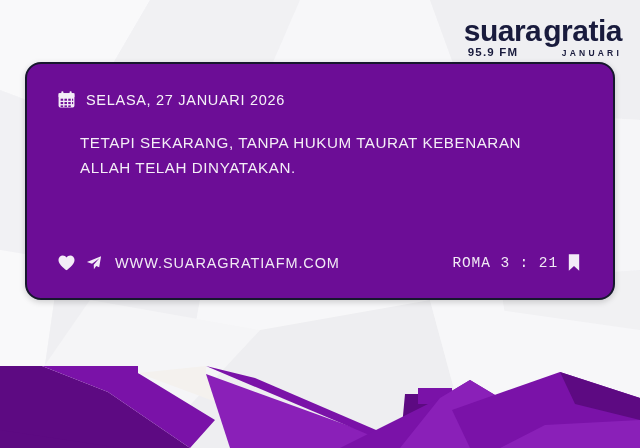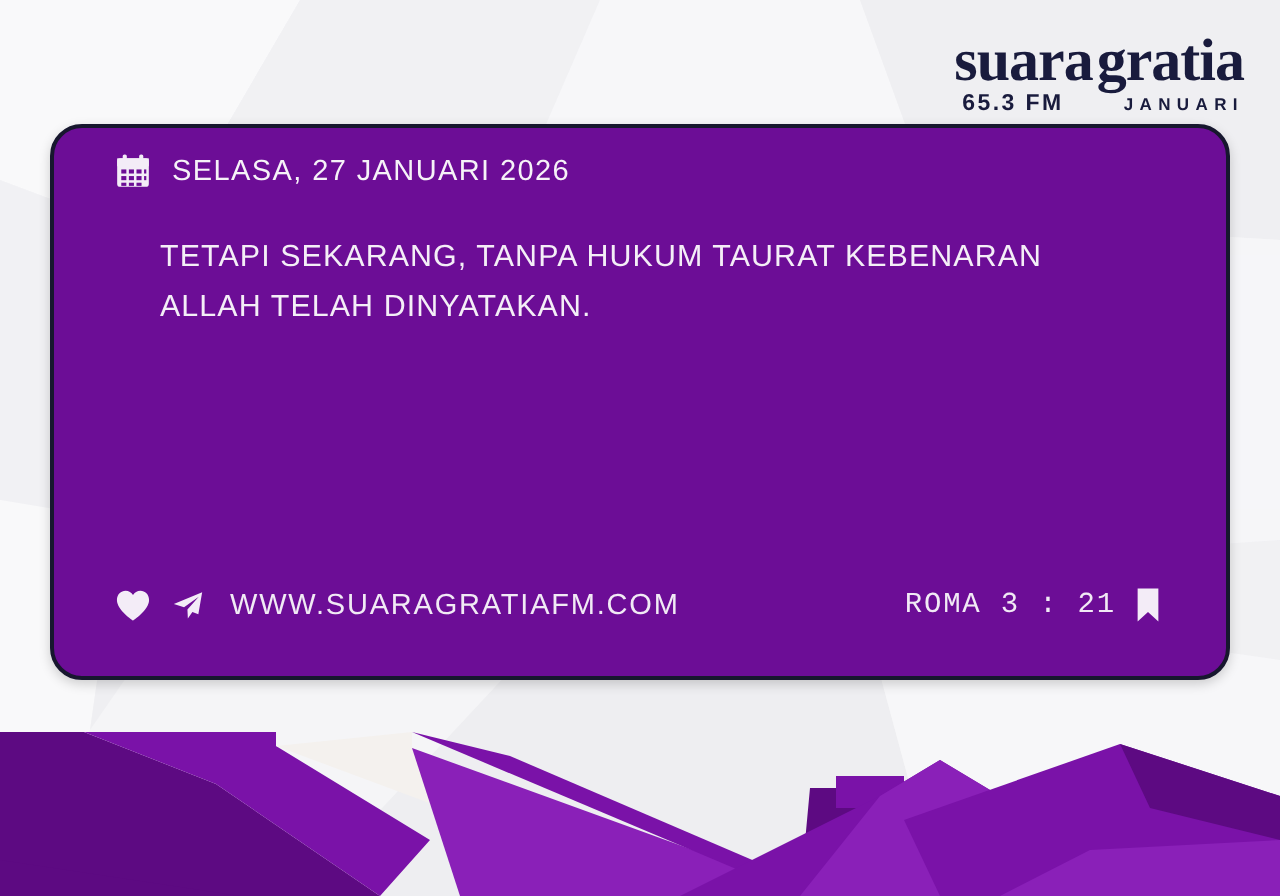--- a/index.html
+++ b/index.html
@@ -30,21 +30,21 @@
   #brand-logo {
     position: absolute;
     top: 16px;
     right: 18px;
     z-index: 5;
     text-align: right;
     color: #191b3d;
     line-height: 1;
   }
   #brand-wordmark {
-    font-family: Liberation Serif, serif;
+    font-family: Liberation Sans, sans-serif;
     font-size: 30px;
     font-weight: 700;
     letter-spacing: -0.5px;
     white-space: nowrap;
   }
   #brand-wordmark .word-gratia { margin-left: 2px; }
   #brand-sub {
     display: flex;
     justify-content: space-between;
     align-items: baseline;
@@ -64,26 +64,26 @@
     color: #191b3d;
     margin-left: 10px;
   }
 
   
   #verse-card {
     position: absolute;
     left: 25px;
     top: 62px;
     width: 590px;
-    height: 278px;
+    height: 238px;
     background: #6C0D96;
     border: 2.5px solid #17172e;
     border-radius: 16px;
     z-index: 4;
-    padding: 12px 30px 20px 30px;
+    padding: 26px 30px 20px 30px;
     display: flex;
     flex-direction: column;
     box-shadow: 0 2px 6px rgba(0,0,0,0.18);
   }
 
   
   #date-row {
     display: flex;
     align-items: center;
     gap: 10px;
@@ -191,21 +191,21 @@
   <polygon points="560,372 618,362 640,368 640,378 575,392" fill="#f4f1ee" opacity="0.0"></polygon>
 
   <polygon points="0,430 120,448 0,448" fill="#5D0A82"></polygon>
 </svg>
 
 <div id="brand-logo">
   <div id="brand-wordmark">
     <span class="word-suara">suara</span><span class="word-gratia">gratia</span>
   </div>
   <div id="brand-sub">
-    <span id="brand-freq">65.3 FM</span>
+    <span id="brand-freq">95.9 FM</span>
     <span id="brand-city">JANUARI</span>
   </div>
 </div>
 
 <div id="verse-card">
 
   <div id="date-row">
     <svg id="calendar-icon" viewBox="0 0 24 24">
       <rect x="2" y="4" width="20" height="18" rx="2" fill="#f3ecf7"></rect>
       <rect x="2" y="4" width="20" height="5" fill="#f3ecf7"></rect>

